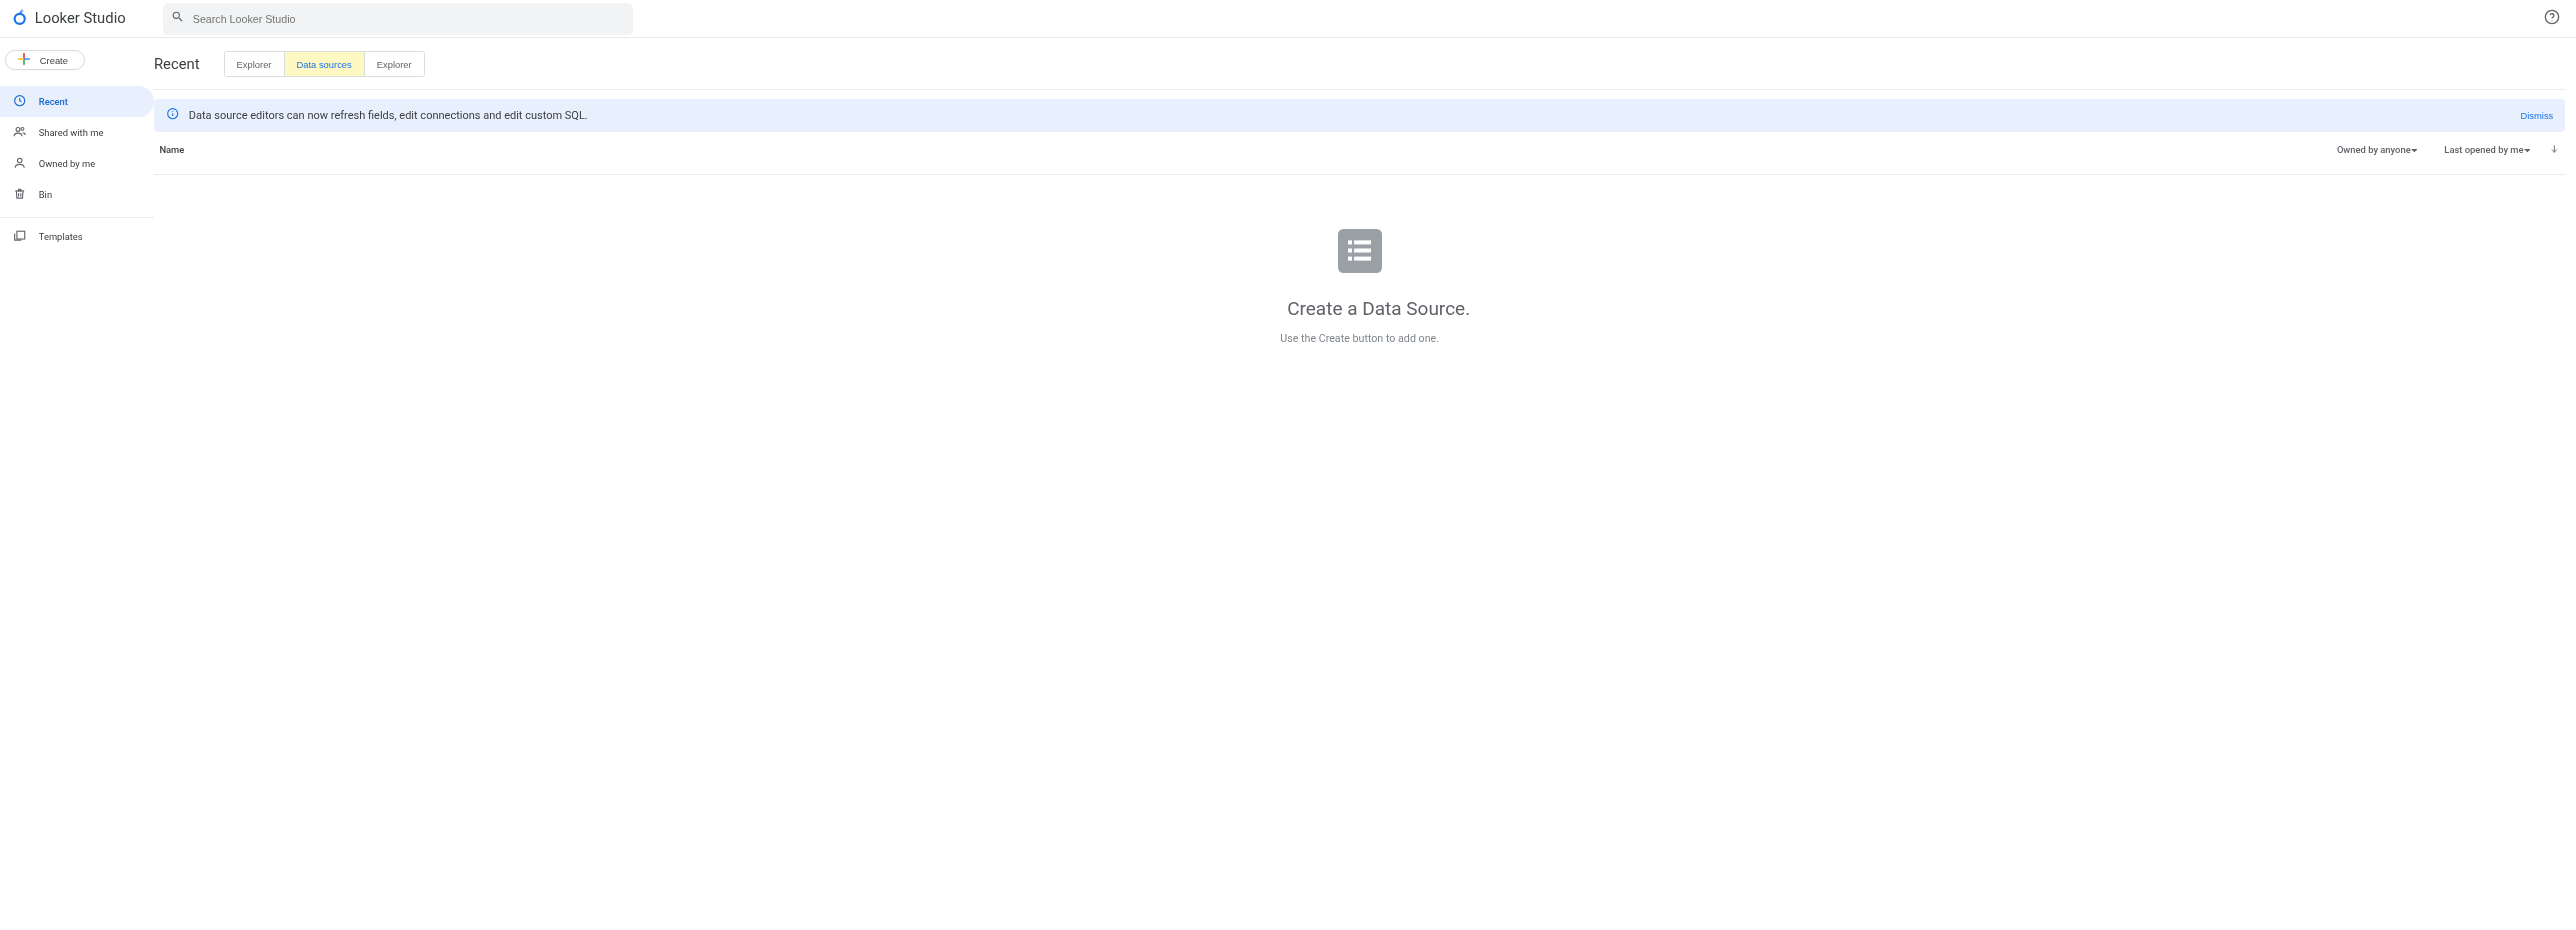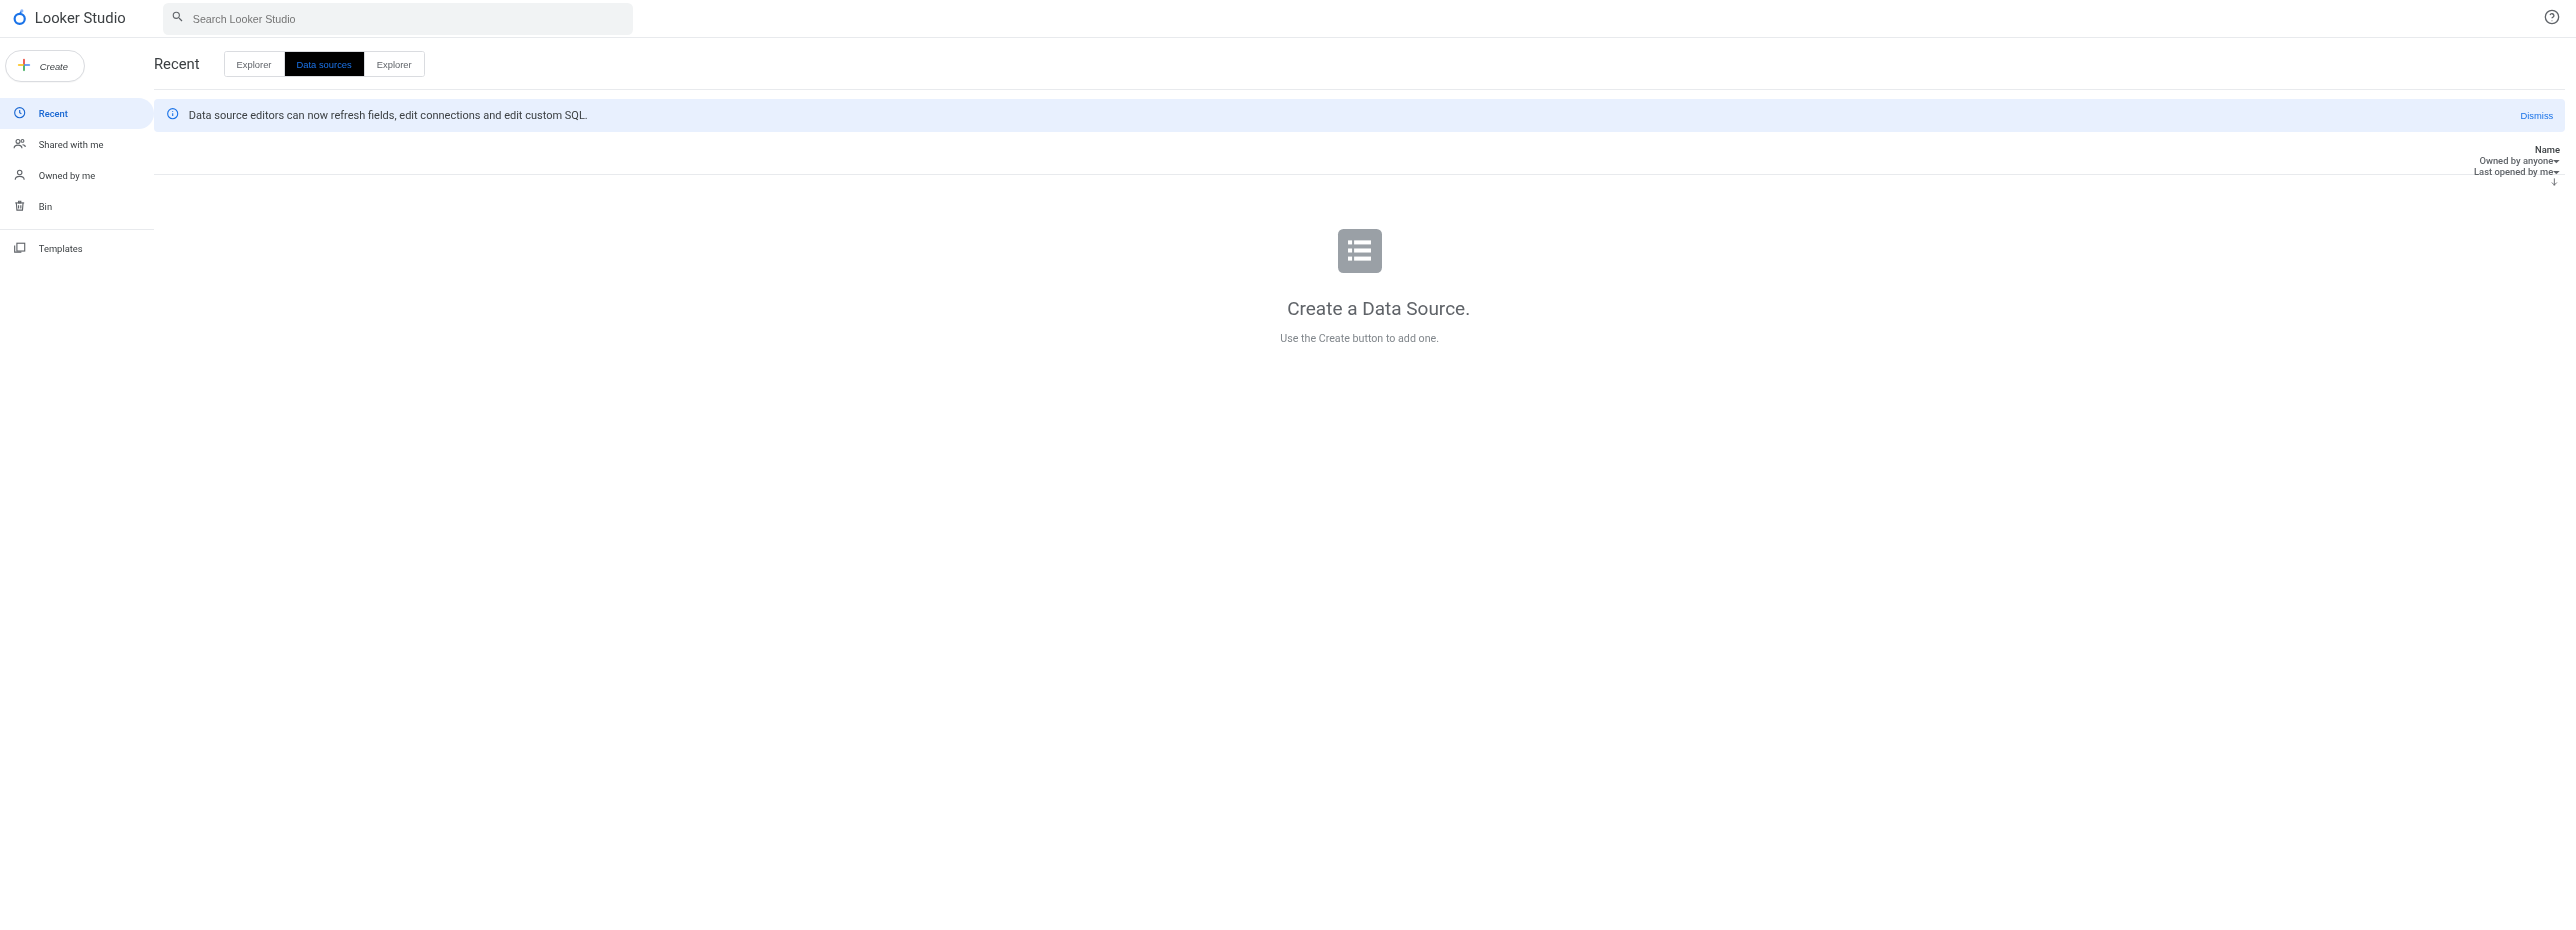--- a/index.html
+++ b/index.html
@@ -68,31 +68,30 @@
   .sidebar {
     width: 154px;
     flex-shrink: 0;
     padding-top: 12px;
   }
   .create-btn {
     display: inline-flex;
     align-items: center;
     gap: 8px;
     margin-left: 5.4px;
-    height: 32px;
+    height: 20px;
     padding: 0 16px 0 9.4px;
     border: 0.7px solid #dadce0;
     border-radius: 16px;
     background: #fff;
     font-size: 9.4px;
     font-weight: 500;
     color: #3c4043;
     cursor: pointer;
     box-shadow: 0 0.7px 0.7px rgba(0,0,0,0.04);
-    font-style: italic;
   }
   .nav {
     margin-top: 16px;
     display: flex;
     flex-direction: column;
   }
   .nav-item {
     display: flex;
     align-items: center;
     gap: 12px;
@@ -148,21 +147,21 @@
     padding: 0 12px;
     background: #fff;
     border: none;
     border-right: 0.7px solid #dadce0;
     font-size: 9.4px;
     color: #5f6368;
     cursor: pointer;
   }
   .tab-btn:last-child { border-right: none; }
   .tab-btn.active {
-    background: #000000;
+    background: #fef9c3;
     color: #1a73e8;
     font-weight: 500;
   }
 
   .banner {
     display: flex;
     align-items: center;
     background: #e8f0fe;
     border-radius: 4px;
     margin-top: 9.4px;
@@ -179,29 +178,28 @@
     color: #1a73e8;
     font-size: 9.4px;
     font-weight: 500;
     background: none;
     border: none;
     cursor: pointer;
   }
 
   .list-header-row {
     display: flex;
-    align-items: flex-end;
+    align-items: flex-start;
     height: 31px;
     margin-top: 12px;
     border-bottom: 0.7px solid #e8eaed;
     font-size: 9.4px;
     color: #3c4043;
     font-weight: 500;
     padding: 0 5.4px;
-    flex-direction: column;
   }
   .col-name { flex: 1; }
   .col-owned, .col-lastopened {
     display: flex;
     align-items: center;
     margin-left: 27px;
     cursor: pointer;
     color: #5f6368;
   }
   .sort-arrow {

